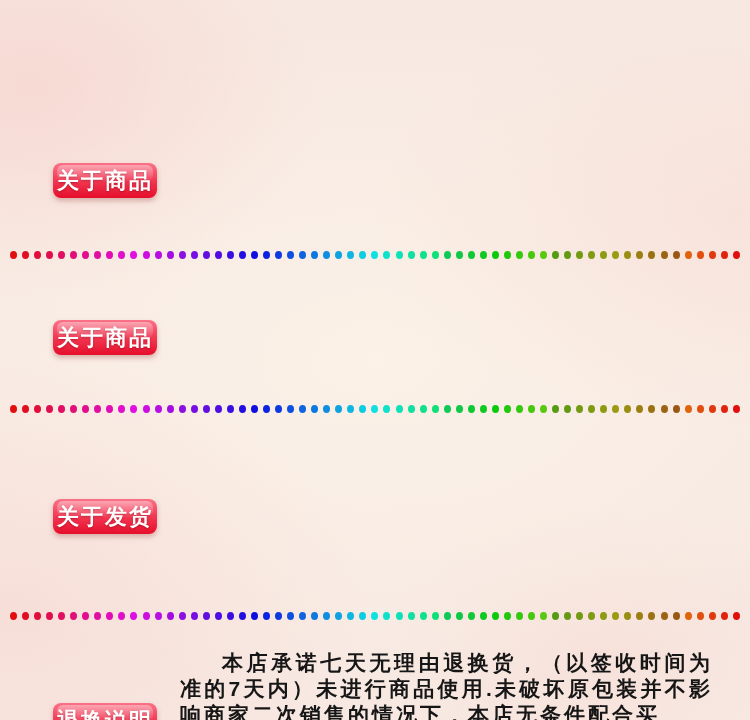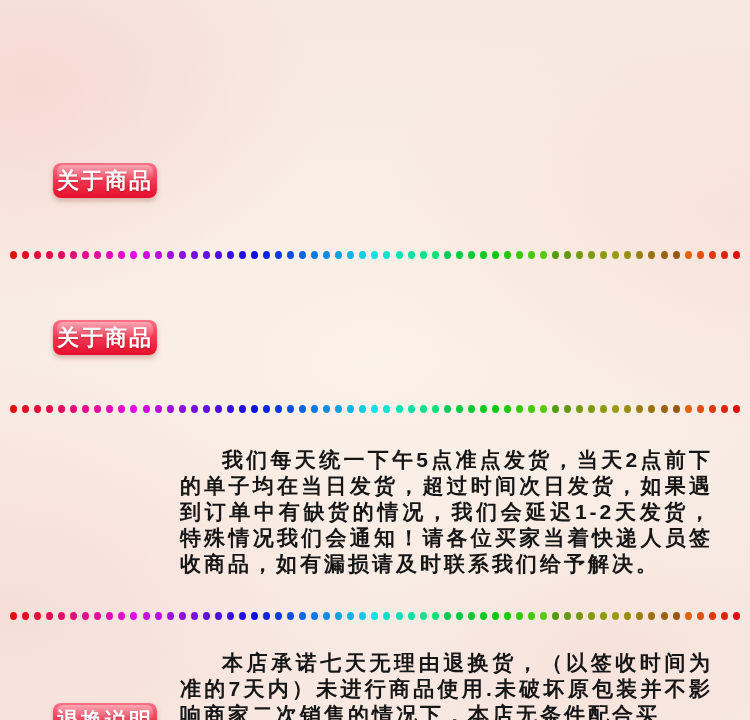--- a/index.html
+++ b/index.html
@@ -193,21 +193,21 @@
       <span class="dot" style="background: rgb(154, 114, 19);"></span>
       <span class="dot" style="background: rgb(154, 100, 19);"></span>
       <span class="dot" style="background: rgb(154, 87, 19);"></span>
       <span class="dot" style="background: rgb(225, 99, 14);"></span>
       <span class="dot" style="background: rgb(225, 78, 14);"></span>
       <span class="dot" style="background: rgb(225, 57, 14);"></span>
       <span class="dot" style="background: rgb(225, 35, 14);"></span>
       <span class="dot" style="background: rgb(225, 14, 14);"></span>
     </div>
 
-  <p class="para para-3">我们每天统一下午5点准点发货，当天2点前下的单子均在当日发货，超过时间次日发货，如果遇到订单中有缺货的情况，我们会延迟1-2天发货，特殊情况我们会通知！请各位买家当着快递人员签收商品，如有漏损请及时联系我们给予解决。</p>
+  <div class="section-label label-3">关于发货</div>
 
   <div class="dots dots-3">
       <span class="dot" style="background: rgb(225, 14, 14);"></span>
       <span class="dot" style="background: rgb(225, 14, 35);"></span>
       <span class="dot" style="background: rgb(225, 14, 57);"></span>
       <span class="dot" style="background: rgb(225, 14, 78);"></span>
       <span class="dot" style="background: rgb(225, 14, 99);"></span>
       <span class="dot" style="background: rgb(225, 14, 120);"></span>
       <span class="dot" style="background: rgb(225, 14, 141);"></span>
       <span class="dot" style="background: rgb(225, 14, 162);"></span>

